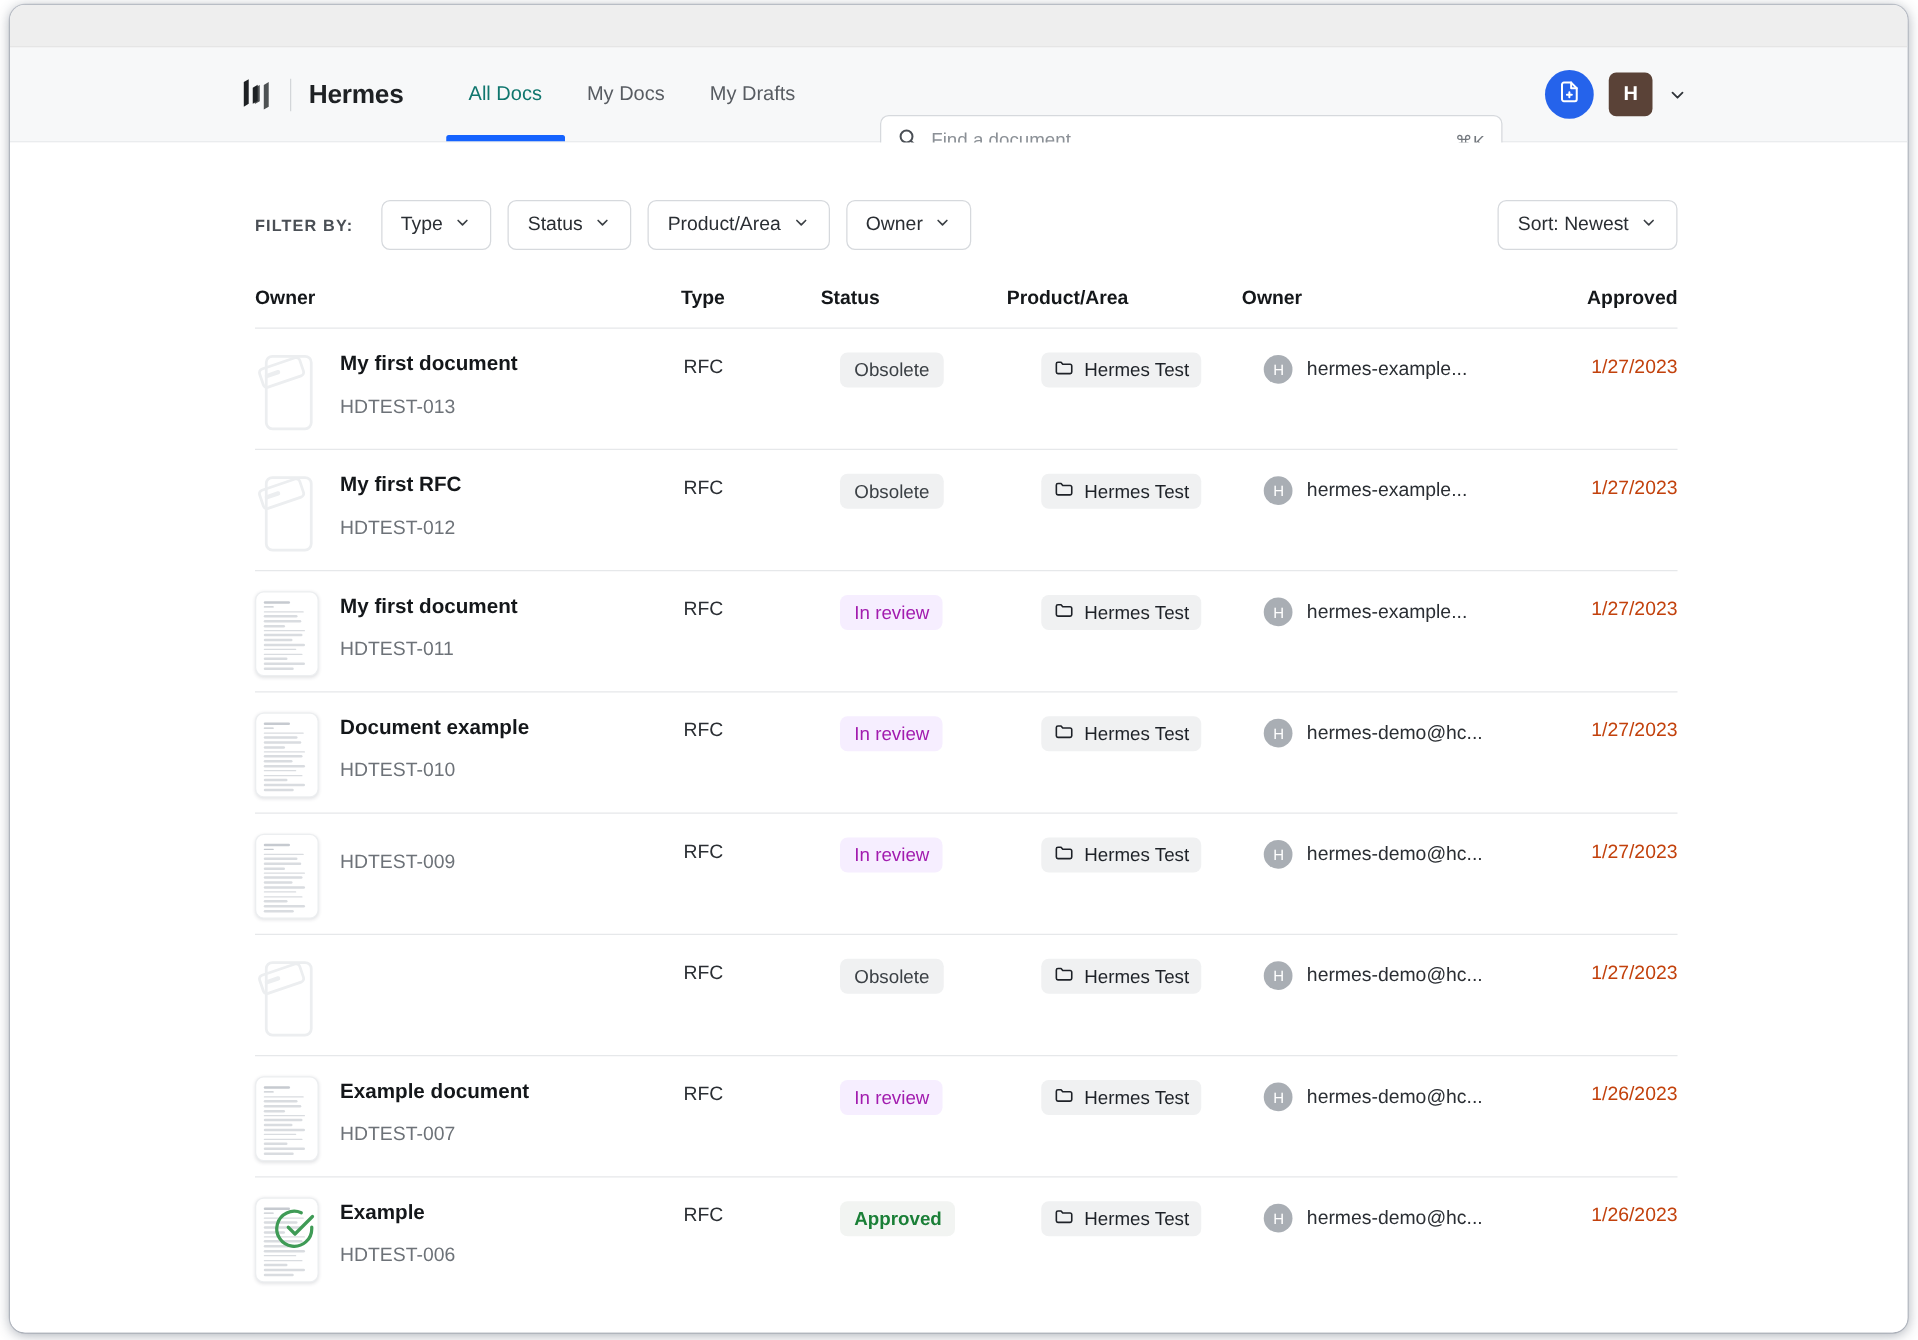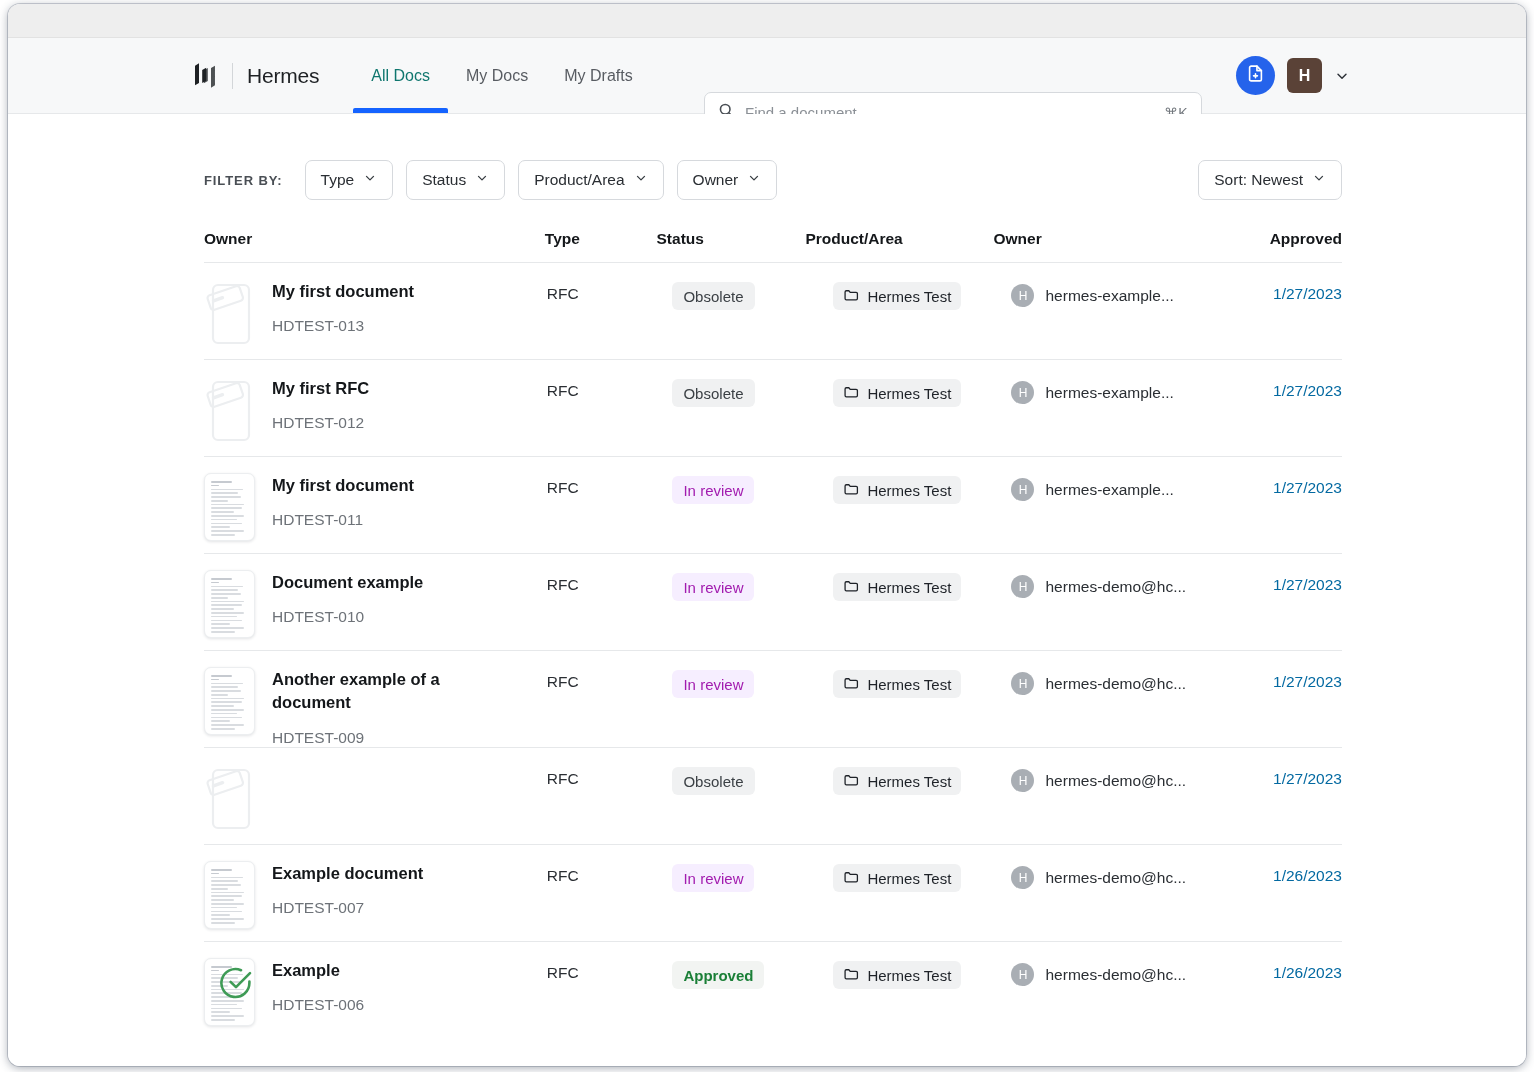--- a/index.html
+++ b/index.html
@@ -30,21 +30,21 @@
     background: #f7f8f9;
     border-bottom: 1px solid #e6e8ea;
     display: flex; align-items: center;
     padding: 0 0 0 184px;
     position: relative;
   }
   .brand { display: flex; align-items: center; gap: 14px; }
   .logo-mark { width: 26px; height: 27px; display: block; }
   .brand-divider { width: 1px; height: 26px; background: #d3d6d9; }
   .brand-name {
-    font-size: 21px; font-weight: 400; color: #1e2124; letter-spacing: -.2px;
+    font-size: 21px; font-weight: 700; color: #1e2124; letter-spacing: -.2px;
   }
   .nav-tabs { display: flex; align-items: center; gap: 0; margin-left: 34px; height: 75px; }
   .nav-tab {
     font-size: 16px; color: #585c62; padding: 0 18px;
     height: 75px; display: flex; align-items: center;
     position: relative; cursor: pointer; white-space: nowrap;
   }
   .nav-tab.active { color: #0f766e; }
   .nav-tab.active::after {
     content: ""; position: absolute; left: 0; right: 0; bottom: 0;
@@ -151,21 +151,21 @@
     padding: 0 10px; border-radius: 6px; background: #f0f1f2;
     font-size: 15px; color: #1e2228; font-weight: 500;
   }
   .owner-cell { display: flex; align-items: center; gap: 11px; padding-top: 5px; }
   .owner-avatar {
     width: 23px; height: 23px; border-radius: 50%; background: #a9aeb4;
     color: #fff; font-size: 12px; display: flex; align-items: center;
     justify-content: center; flex: 0 0 23px;
   }
   .owner-name { font-size: 15.5px; color: #2a2e33; }
-  .created-cell { flex: 1; text-align: right; font-size: 15.5px; color: #0369a1; padding-top: 6px; }
+  .created-cell { flex: 1; text-align: right; font-size: 15.5px; color: #c2410c; padding-top: 6px; }
 </style>
 </head>
 <body>
 
 <div class="window">
 
   <div class="chrome-bar"></div>
 
   <div class="app-header">
 
@@ -428,21 +428,20 @@
                   <div class="dl" style="width: 62%;"></div>
                   <div class="dl" style="width: 90%;"></div>
                   <div class="dl" style="width: 70%;"></div>
                   <div class="dl" style="width: 84%;"></div>
                   <div class="dl" style="width: 52%;"></div>
                   <div class="dl" style="width: 88%;"></div>
                   <div class="dl" style="width: 66%;"></div>
                 </div>
               </div>
               <div>
-                <div class="doc-title">Another example of a document</div>
                 <div class="doc-id">HDTEST-009</div>
               </div>
             </div>
             <div class="cell c-type">RFC</div>
             <div class="cell c-status" style="padding-top: 3px;"><span class="badge review">In review</span></div>
             <div class="cell c-area" style="padding-top: 3px;"><span class="area-chip">
                 <span><svg width="16" height="16" viewBox="0 0 20 20" fill="none" stroke="#1e2228" stroke-width="1.6" stroke-linecap="round" stroke-linejoin="round">
                     <path d="M2.6 6.3a1.6 1.6 0 0 1 1.6-1.6h3.1l1.7 2.1h7.4a1.6 1.6 0 0 1 1.6 1.6v6.1a1.6 1.6 0 0 1-1.6 1.6H4.2a1.6 1.6 0 0 1-1.6-1.6z"></path>
                   </svg></span>
                 <span>Hermes Test</span>

